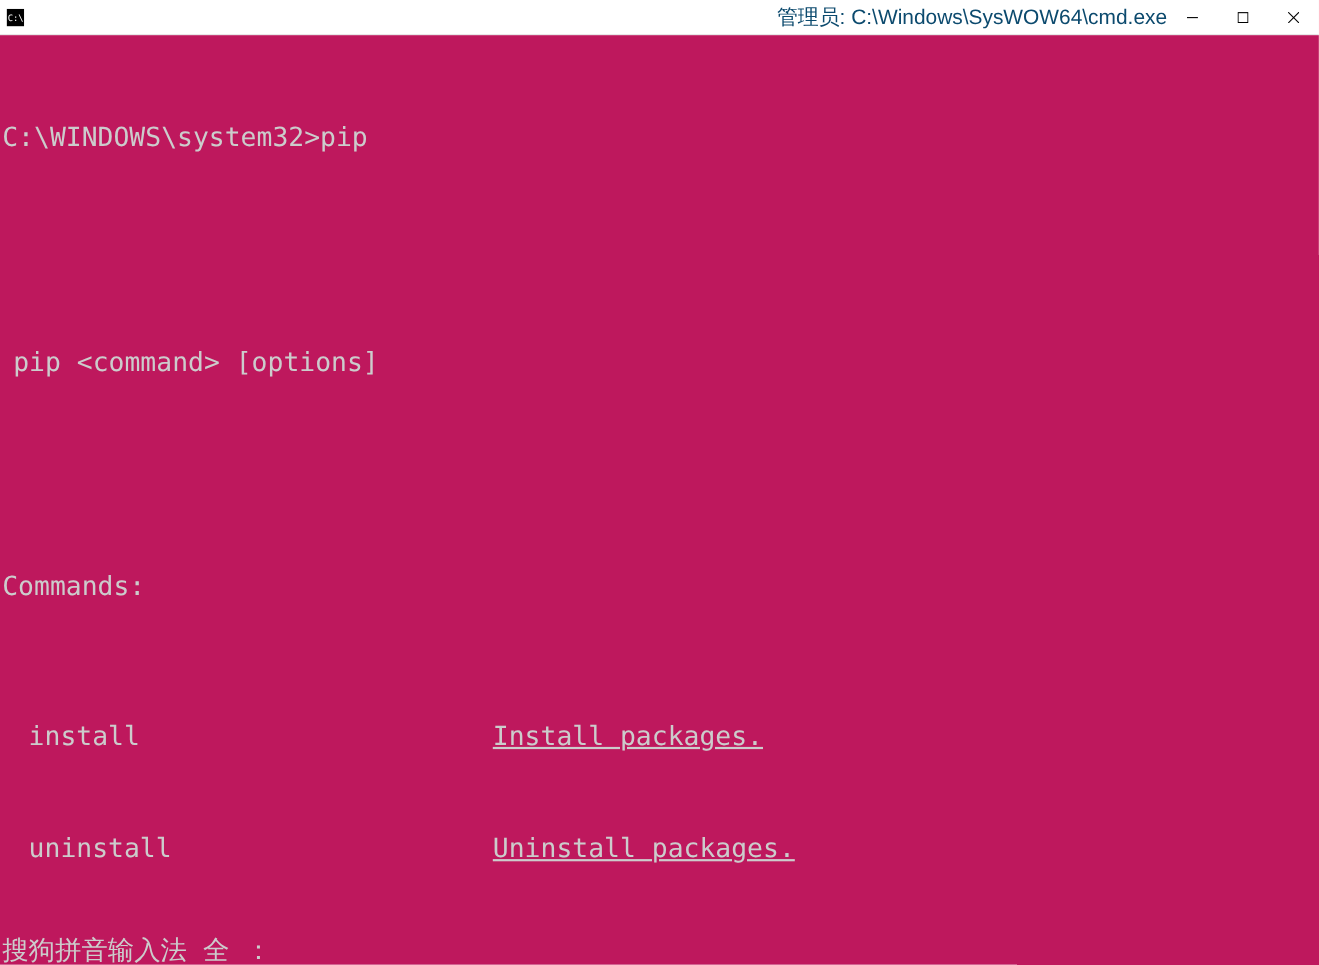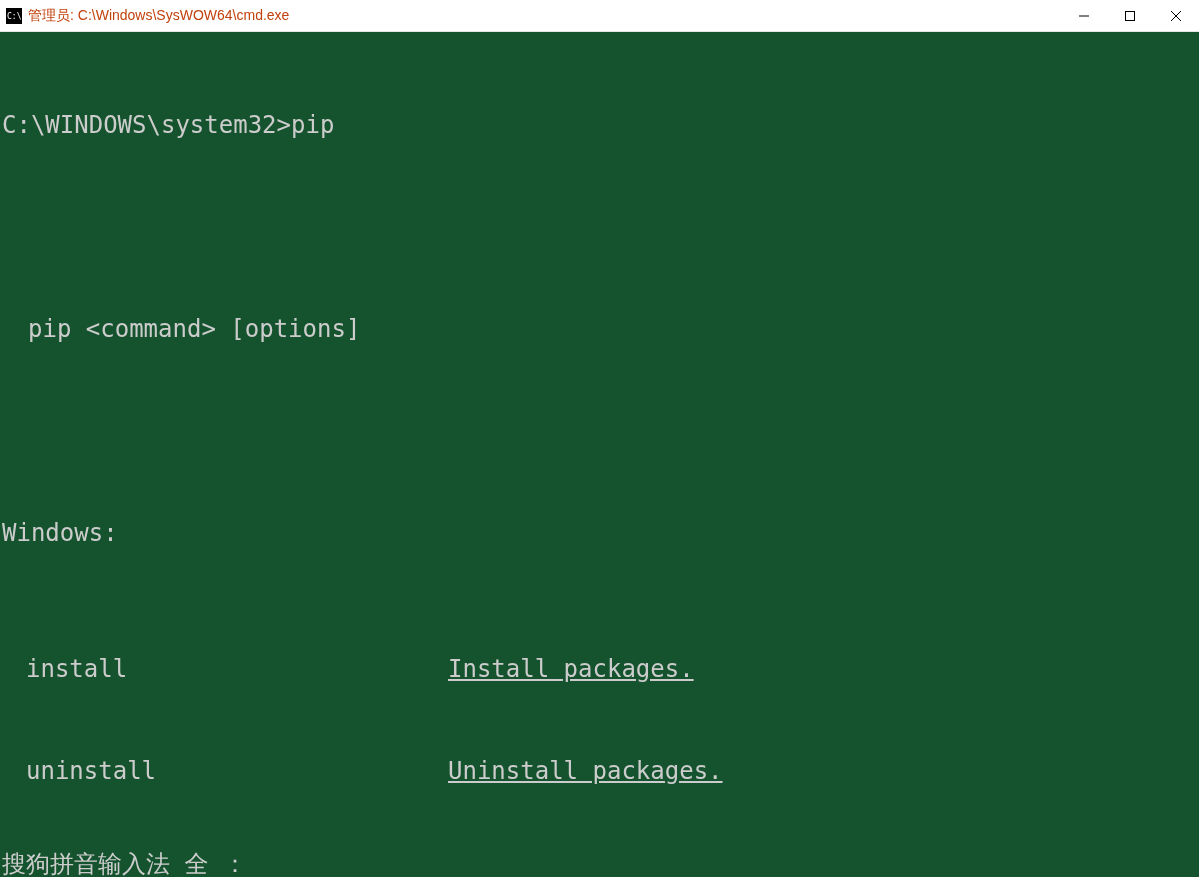--- a/index.html
+++ b/index.html
@@ -22,53 +22,54 @@
     .titlebar-icon {
       width: 16px;
       height: 16px;
       margin-right: 6px;
       display: flex;
       align-items: center;
       justify-content: center;
     }
     .titlebar-icon svg { display: block; }
     .titlebar-title {
-      font-size: 14px;
-      color: #c2410c;
+      font-size: 19px;
+      color: #0c4a6e;
       flex: 1;
+      text-align: right;
     }
     .window-controls {
       display: flex;
       height: 100%;
     }
     .win-ctrl {
       width: 46px;
       height: 100%;
       display: flex;
       align-items: center;
       justify-content: center;
       color: #000000;
     }
     .win-ctrl svg { display: block; }
 
     .terminal {
-      background: #14532d;
+      background: #be185d;
       width: 100%;
       height: calc(100% - 32px);
       color: #cccccc;
       font-family: "NSimSun", "SimSun", "Consolas", monospace;
       font-size: 24px;
       line-height: 34px;
       padding: 8px 0 0 0;
       white-space: pre;
       overflow: hidden;
       position: relative;
     }
     .line { padding-left: 2px; }
-    .line-indent1 { padding-left: 28px; }
+    .line-indent1 { padding-left: 12px; }
     .two-col {
       display: flex;
     }
     .col-a {
       width: 448px;
       padding-left: 26px;
       flex-shrink: 0;
     }
     .col-b {
       flex: 1;
@@ -113,21 +114,21 @@
         </svg>
     </div>
   </div>
 </div>
 
 <div class="terminal">
   <div class="line"><span>C:\WINDOWS\system32&gt;</span><span>pip</span></div>
   <div class="line">&nbsp;</div>
   <div class="line-indent1">pip &lt;command&gt; [options]</div>
   <div class="line">&nbsp;</div>
-  <div class="line">Windows:</div>
+  <div class="line">Commands:</div>
 
   <div class="two-col"><div class="col-a">install</div><div class="col-b">Install packages.</div></div>
   <div class="two-col"><div class="col-a">uninstall</div><div class="col-b">Uninstall packages.</div></div>
   
   
   
   
   
   
 

